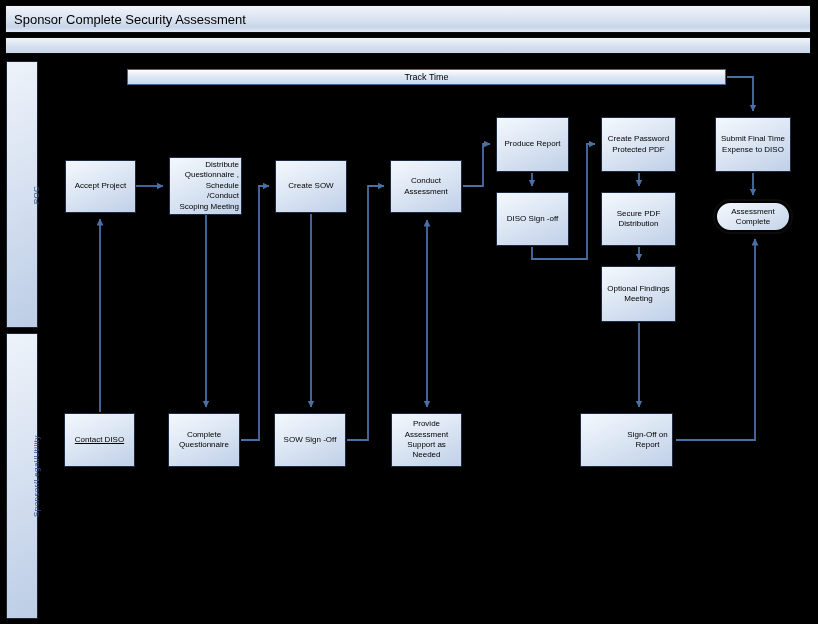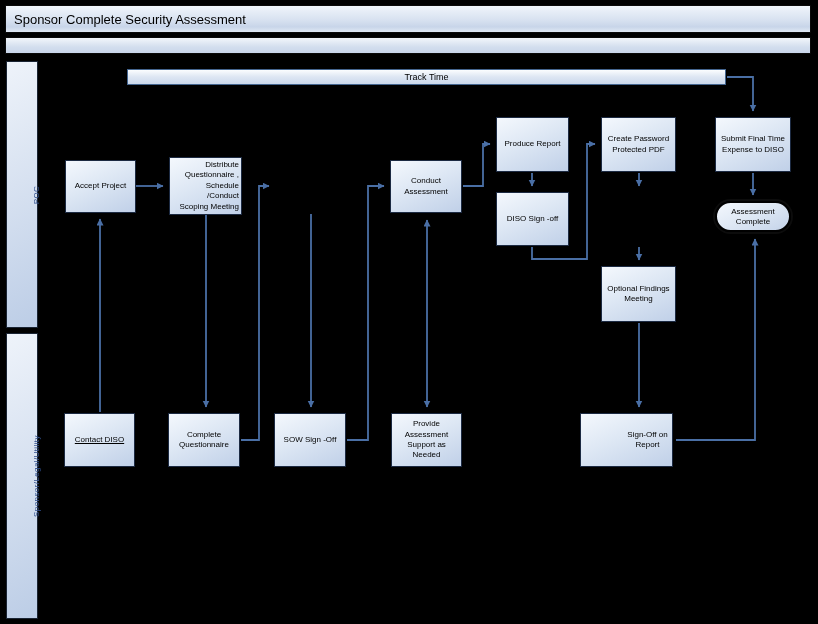--- a/index.html
+++ b/index.html
@@ -103,26 +103,29 @@
       <path d="M753 173 V195" marker-end="url(#ah)"></path>
       <path d="M727 77 H753 V111" marker-end="url(#ah)"></path>
     </g>
   </svg>
 
   <div class="box" style="left:65px;top:160px;width:71px;height:53px;">Accept Project</div>
   <div class="box" style="left:169px;top:157px;width:73px;height:58px;text-align:right;">Distribute
 Questionnaire ,
 Schedule /Conduct
 Scoping Meeting</div>
+  <div class="box" style="left:275px;top:160px;width:72px;height:53px;">Create SOW</div>
   <div class="box" style="left:390px;top:160px;width:72px;height:53px;">Conduct
 Assessment</div>
   <div class="box" style="left:496px;top:117px;width:73px;height:55px;">Produce Report</div>
   <div class="box" style="left:601px;top:117px;width:75px;height:55px;">Create Password
 Protected PDF</div>
   <div class="box" style="left:496px;top:192px;width:73px;height:54px;">DISO Sign -off</div>
+  <div class="box" style="left:601px;top:192px;width:75px;height:54px;">Secure PDF
+Distribution</div>
   <div class="box" style="left:601px;top:266px;width:75px;height:56px;">Optional Findings
 Meeting</div>
   <div class="box" style="left:715px;top:117px;width:76px;height:55px;">Submit Final Time
 Expense to DISO</div>
 
   <div class="box" style="left:64px;top:413px;width:71px;height:54px;text-decoration:underline;">Contact DISO</div>
   <div class="box" style="left:168px;top:413px;width:72px;height:54px;">Complete
 Questionnaire</div>
   <div class="box" style="left:274px;top:413px;width:72px;height:54px;">SOW Sign -Off</div>
   <div class="box" style="left:391px;top:413px;width:71px;height:54px;">Provide

